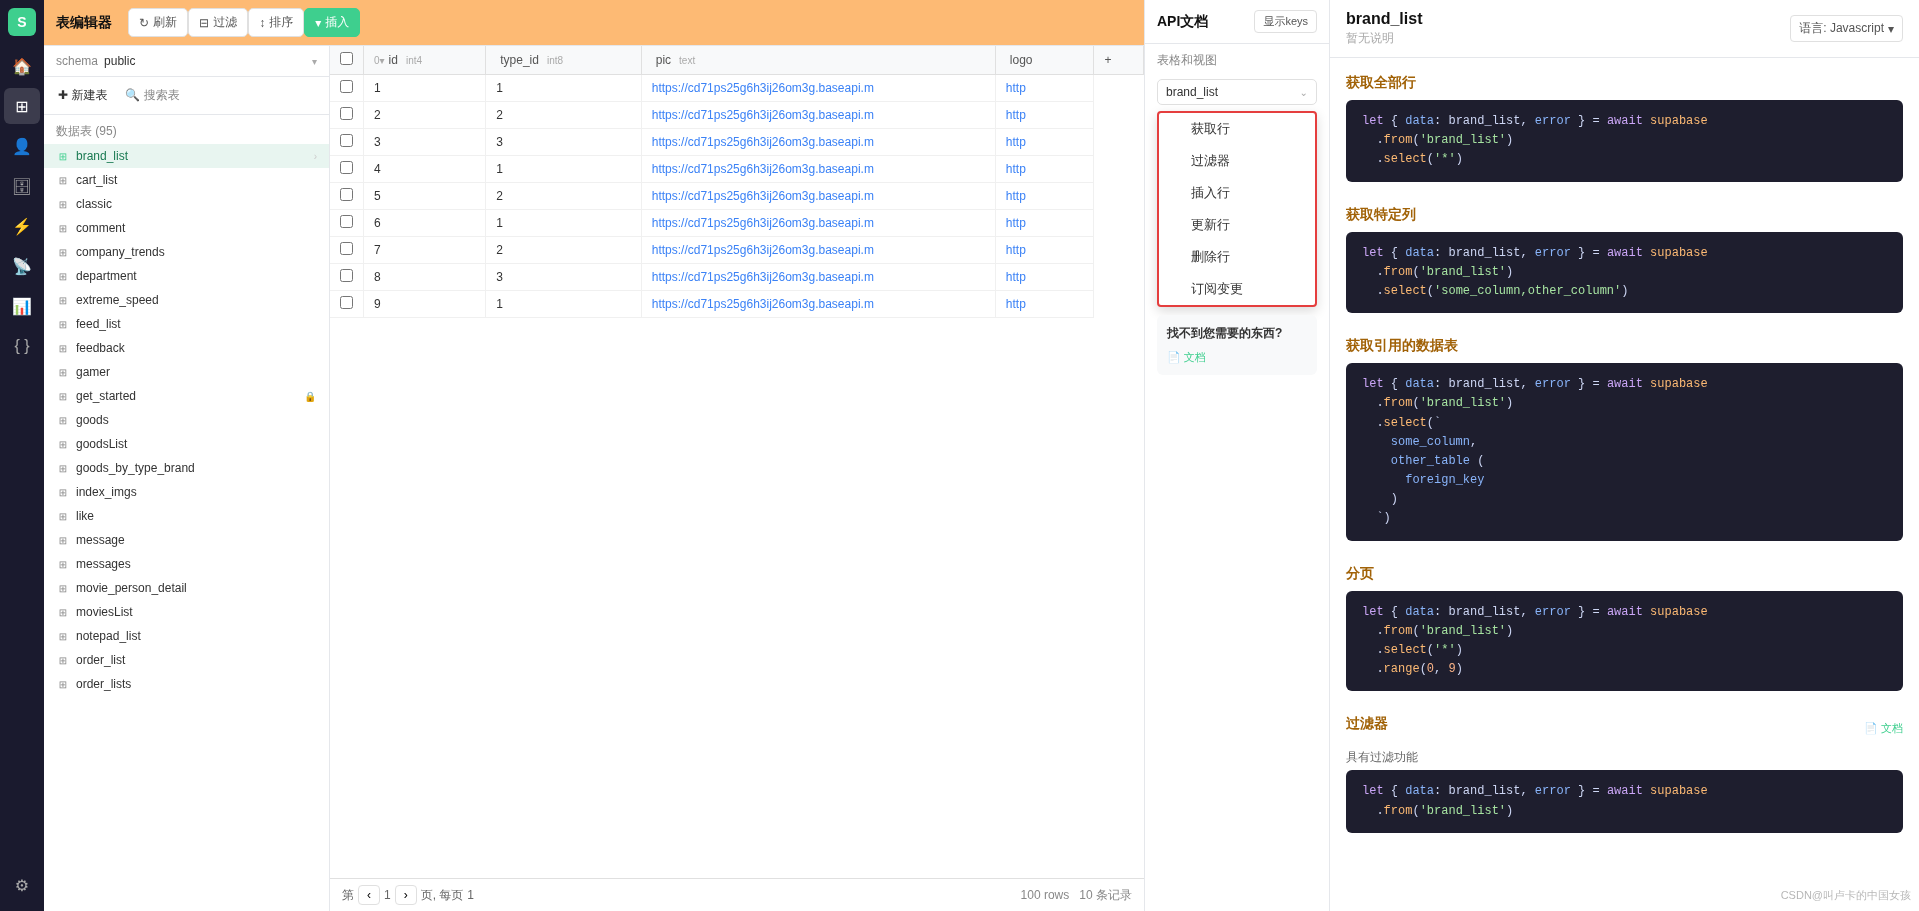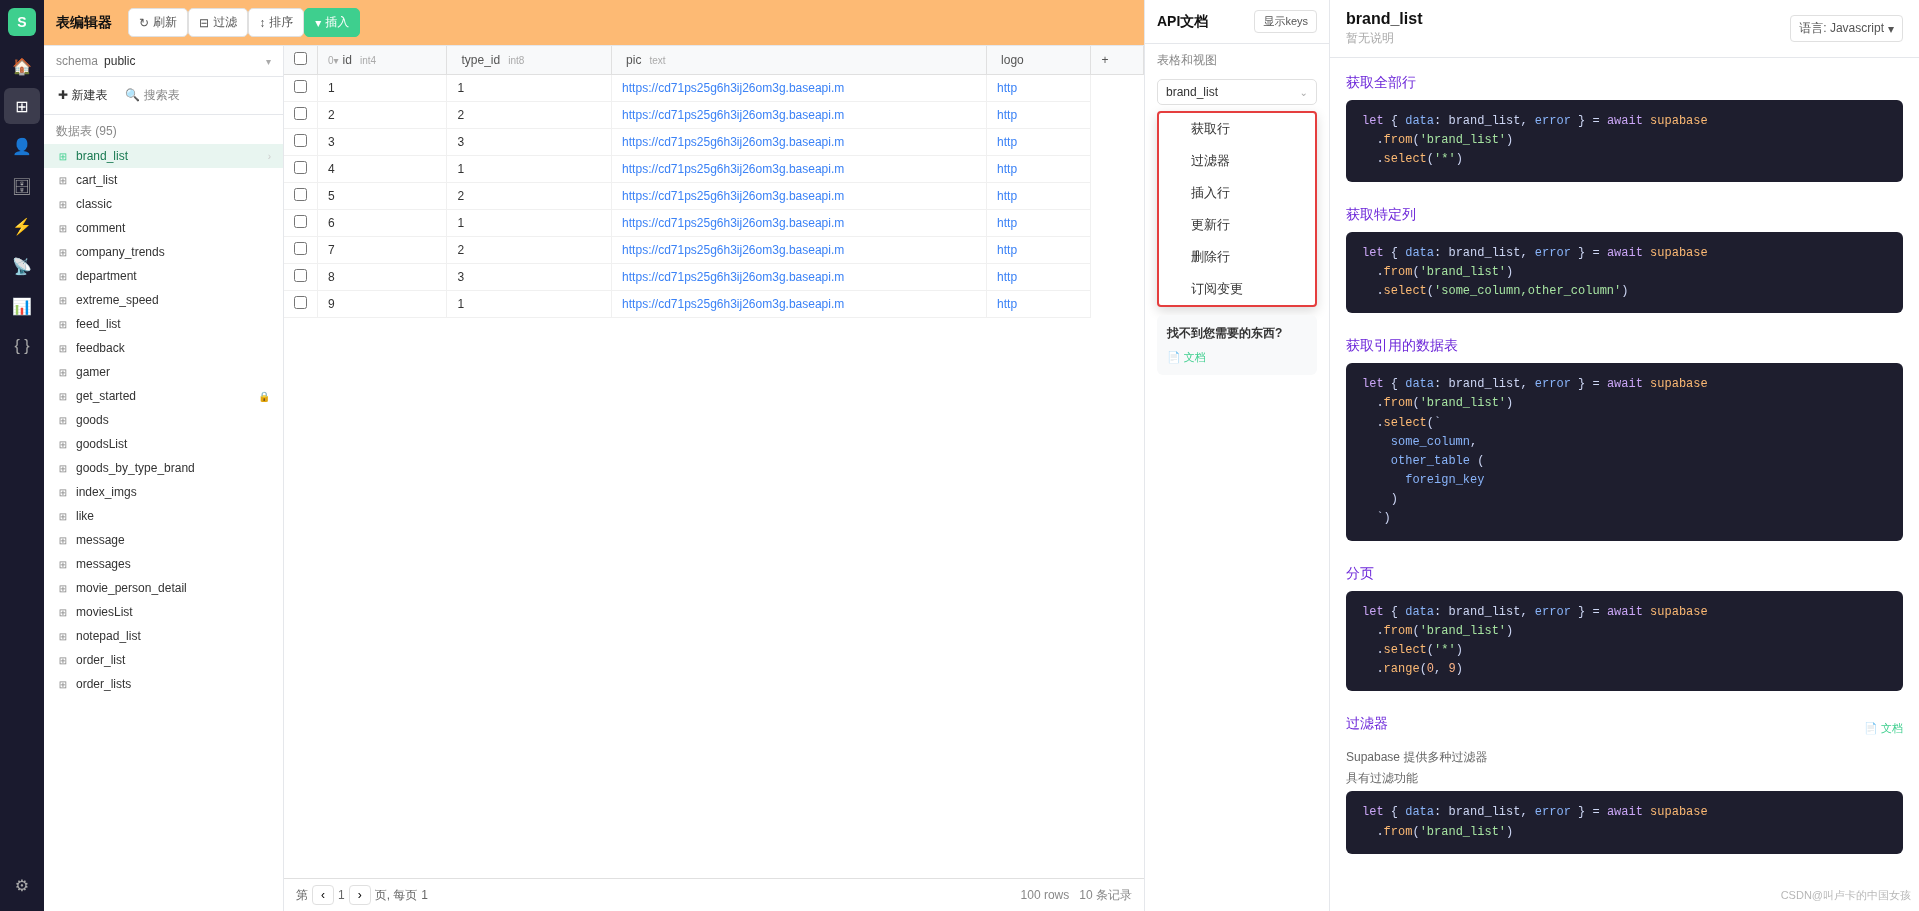--- a/index.html
+++ b/index.html
@@ -86,21 +86,21 @@
       cursor: pointer;
     }
     .toolbar-btn.primary {
       background: #3ecf8e;
       color: white;
       border-color: #3ecf8e;
     }
 
     
     .left-nav {
-      width: 240px;
+      width: 286px;
       border-right: 1px solid #e5e7eb;
       background: white;
       display: flex;
       flex-direction: column;
       overflow: hidden;
       justify-content: flex-end;
     }
     .schema-row {
       display: flex;
       align-items: center;
@@ -327,21 +327,21 @@
       text-align: center;
     }
 
     .code-body {
       flex: 1;
       overflow-y: auto;
       padding: 16px;
     }
 
     .code-section { margin-bottom: 24px; }
-    .code-section-title { font-size: 14px; font-weight: 400; color: #6d28d9; margin-bottom: 8px; }
+    .code-section-title { font-size: 14px; font-weight: 700; color: #a16207; margin-bottom: 8px; }
     .code-desc { font-size: 12px; color: #666; margin-bottom: 4px; }
     .code-block {
       background: #1e1e2e;
       border-radius: 6px;
       padding: 12px 16px;
       font-family: 'Courier New', monospace;
       font-size: 12px;
       line-height: 1.6;
       color: #cdd6f4;
     }
@@ -741,21 +741,20 @@
           &nbsp;&nbsp;.<span class="code-fn">select</span>(<span class="code-str">'*'</span>)<br>
           &nbsp;&nbsp;.<span class="code-fn">range</span>(<span class="code-num">0</span>, <span class="code-num">9</span>)
         </div>
       </div>
 
       <div class="code-section">
         <div class="section-divider">
           <div class="code-section-title">过滤器</div>
           <div class="docs-link">📄 文档</div>
         </div>
-        <div class="code-desc">Supabase 提供多种过滤器</div>
         <div class="code-desc">具有过滤功能</div>
         <div class="code-block">
           <span class="code-kw">let</span> { <span class="code-var">data</span>: brand_list, <span class="code-var">error</span> } = <span class="code-kw">await</span> <span class="code-fn">supabase</span><br>
           &nbsp;&nbsp;.<span class="code-fn">from</span>(<span class="code-str">'brand_list'</span>)
         </div>
       </div>
     </div>
   </div>
 </div>
 

